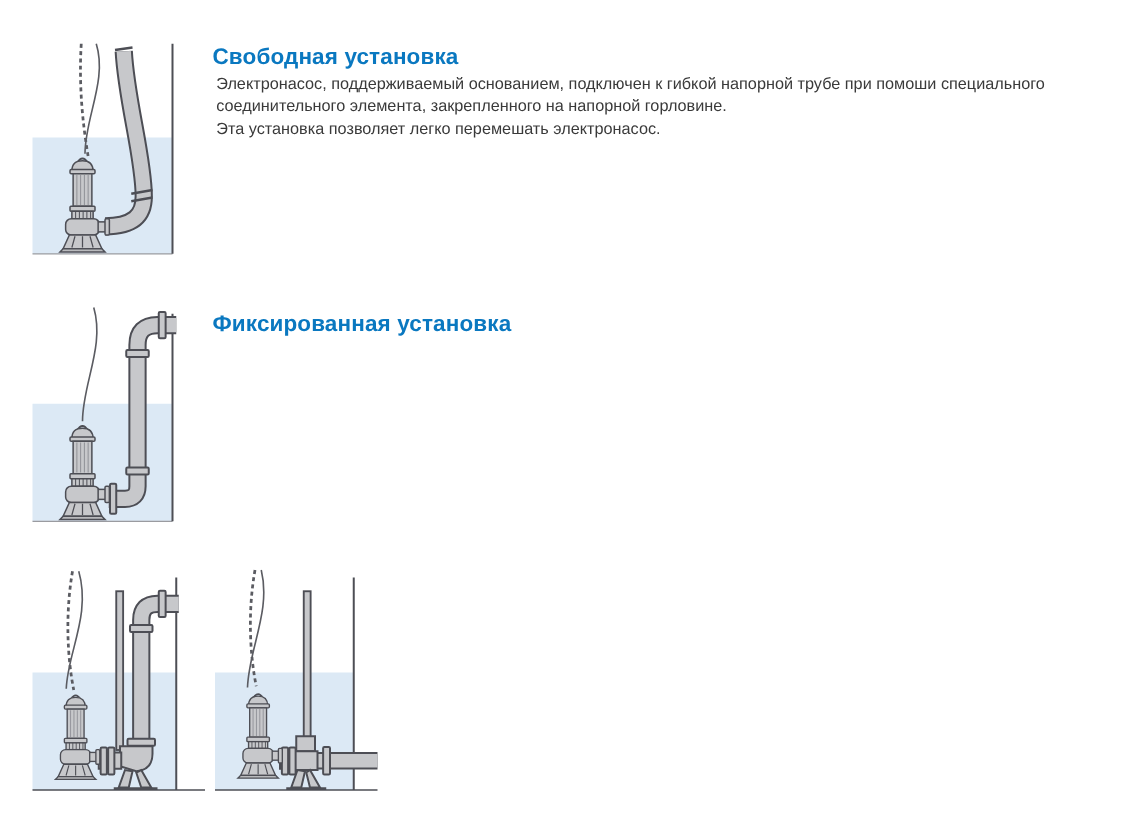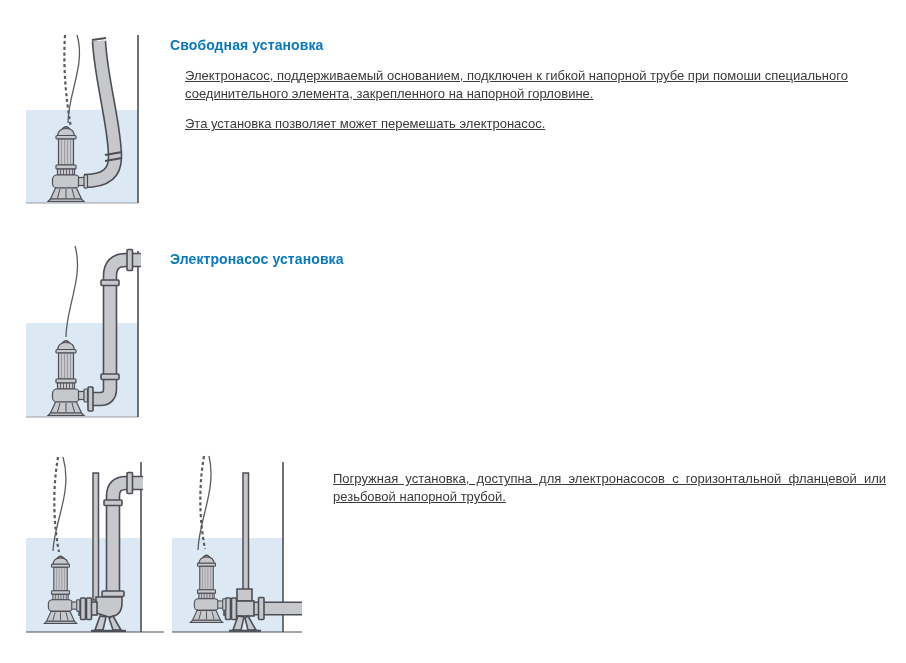--- a/index.html
+++ b/index.html
@@ -2,24 +2,24 @@
 <html><head>
 <meta charset="utf-8">
 <style>
   html,body { margin:0; padding:0; background:#ffffff; }
   .page {
     position:relative; width:906px; height:663px; background:#ffffff;
     font-family:"Liberation Sans", sans-serif; overflow:hidden;
   }
   .textcol { position:absolute; color:#3a3a3a; font-size:13px; line-height:18px; }
   .textcol h2 {
-    margin:0 0 3px 0; font-size:14px; line-height:19px;
+    margin:0 0 3px 0; font-size:18px; line-height:19px;
     color:#0a78c0; font-weight:bold; letter-spacing:0.1px;
   }
-  .textcol p { margin:12px; padding-left:3px;text-decoration:underline; }
+  .textcol p { margin:0; padding-left:3px; }
   .textcol.justify p { text-align:justify; }
   #text1 { left:170px; top:36px;  width:730px; }
   #text2 { left:170px; top:250px; width:730px; }
   #text3 { left:318px; top:458px; width:580px; }
   .diagram { position:absolute; }
   #d1 { left:18px;  top:28px;  }
   #d2 { left:18px;  top:241px; }
   #d3 { left:16px;  top:452px; }
   #d4 { left:166px; top:452px; }
   .defs-holder { position:absolute; width:0; height:0; overflow:hidden; }
@@ -58,38 +58,38 @@
     <path d="M66,153 C88,153 97,145 97,129 C97,98 83,52 81,13" fill="none" stroke="#c7c8cb" stroke-width="11.4"></path>
     <path d="M87,133 L104,130 M87,127 L104,124" stroke="#4d4e55" stroke-width="2"></path>
     <line x1="74" y1="12" x2="88" y2="10" stroke="#4d4e55" stroke-width="2"></line>
     <path d="M47,7 C45,40 48,70 52.5,97" fill="none" stroke="#5b5c62" stroke-width="2.2" stroke-dasharray="3.2 2.6"></path>
     <path d="M59,7 C68,36 50,66 50,95" fill="none" stroke="#5b5c62" stroke-width="1.3"></path>
     <use href="#pump-shape" transform="translate(23,94) scale(0.5)"></use>
   </svg>
   <div class="textcol" id="text1">
     <h2>Свободная установка</h2>
     <p>Электронасос, поддерживаемый основанием, подключен к гибкой напорной трубе при помоши специального соединительного элемента, закрепленного на напорной горловине.</p>
-    <p>Эта установка позволяет может перемешать электронасос.</p>
+    <p>Эта установка позволяет легко перемешать электронасос.</p>
   </div>
 
   <svg class="diagram" id="d2" width="145" height="196" viewBox="0 0 145 196">
     <rect x="8" y="82" width="112" height="94" fill="#dce9f5"></rect>
     <line x1="8" y1="176" x2="120" y2="176" stroke="#9a9ba0" stroke-width="1"></line>
     <line x1="120" y1="10" x2="120" y2="176" stroke="#4d4e55" stroke-width="1.6"></line>
     <path d="M123,19 L108,19 Q92,19 92,35 L92,148 Q92,158 82,158 L69,158" fill="none" stroke="#4d4e55" stroke-width="14.6"></path>
     <path d="M123,19 L108,19 Q92,19 92,35 L92,148 Q92,158 82,158 L69,158" fill="none" stroke="#c7c8cb" stroke-width="11.4"></path>
     <rect x="109" y="8.5" width="5.5" height="21" rx="1" fill="#c7c8cb" stroke="#4d4e55" stroke-width="1.6"></rect>
     <rect x="83" y="39" width="18" height="5.5" rx="1" fill="#c7c8cb" stroke="#4d4e55" stroke-width="1.6"></rect>
     <rect x="83" y="133" width="18" height="5.5" rx="1" fill="#c7c8cb" stroke="#4d4e55" stroke-width="1.6"></rect>
     <rect x="70" y="146" width="5" height="24" rx="1" fill="#c7c8cb" stroke="#4d4e55" stroke-width="1.6"></rect>
     <path d="M57,5 C66,36 48,66 48,96" fill="none" stroke="#5b5c62" stroke-width="1.3"></path>
     <use href="#pump-shape" transform="translate(23,95) scale(0.5)"></use>
   </svg>
   <div class="textcol" id="text2">
-    <h2>Электронасос установка</h2>
+    <h2>Фиксированная установка</h2>
   </div>
 
   <svg class="diagram" id="d3" width="150" height="206" viewBox="0 0 150 206">
     <rect x="10" y="86" width="115" height="94" fill="#dce9f5"></rect>
     <line x1="10" y1="180" x2="148" y2="180" stroke="#4d4e55" stroke-width="1.2"></line>
     <line x1="125" y1="10" x2="125" y2="180" stroke="#4d4e55" stroke-width="1.6"></line>
     <rect x="77" y="21" width="5.5" height="127" fill="#c7c8cb" stroke="#4d4e55" stroke-width="1.5"></rect>
     <path d="M127,31 L110,31 Q97,31 97,44 L97,141" fill="none" stroke="#4d4e55" stroke-width="14.6"></path>
     <path d="M127,31 L110,31 Q97,31 97,44 L97,141" fill="none" stroke="#c7c8cb" stroke-width="11.4"></path>
     <rect x="111" y="20.5" width="5.5" height="21" rx="1" fill="#c7c8cb" stroke="#4d4e55" stroke-width="1.6"></rect>
@@ -122,16 +122,15 @@
     <line x1="63" y1="178.8" x2="95" y2="178.8" stroke="#4d4e55" stroke-width="2.2"></line>
     <rect x="58" y="150.5" width="12" height="12.5" fill="#c7c8cb" stroke="#4d4e55" stroke-width="1.6"></rect>
     <rect x="59.5" y="146" width="5" height="21.5" rx="1" fill="#c7c8cb" stroke="#4d4e55" stroke-width="1.6"></rect>
     <rect x="65.5" y="146" width="5" height="21.5" rx="1" fill="#c7c8cb" stroke="#4d4e55" stroke-width="1.6"></rect>
     <path d="M38,4 C32,38 34,72 39,97" fill="none" stroke="#5b5c62" stroke-width="2.2" stroke-dasharray="3.2 2.6"></path>
     <path d="M43,4 C51,37 33,67 32,98" fill="none" stroke="#5b5c62" stroke-width="1.3"></path>
     <use href="#pump-shape" transform="translate(18,99) scale(0.45)"></use>
   </svg>
 
   <div class="textcol justify" id="text3">
-    <p>Погружная установка, доступна для электронасосов с горизонтальной фланцевой или резьбовой напорной трубой.</p>
   </div>
 
 </div>
 
 </body></html>

